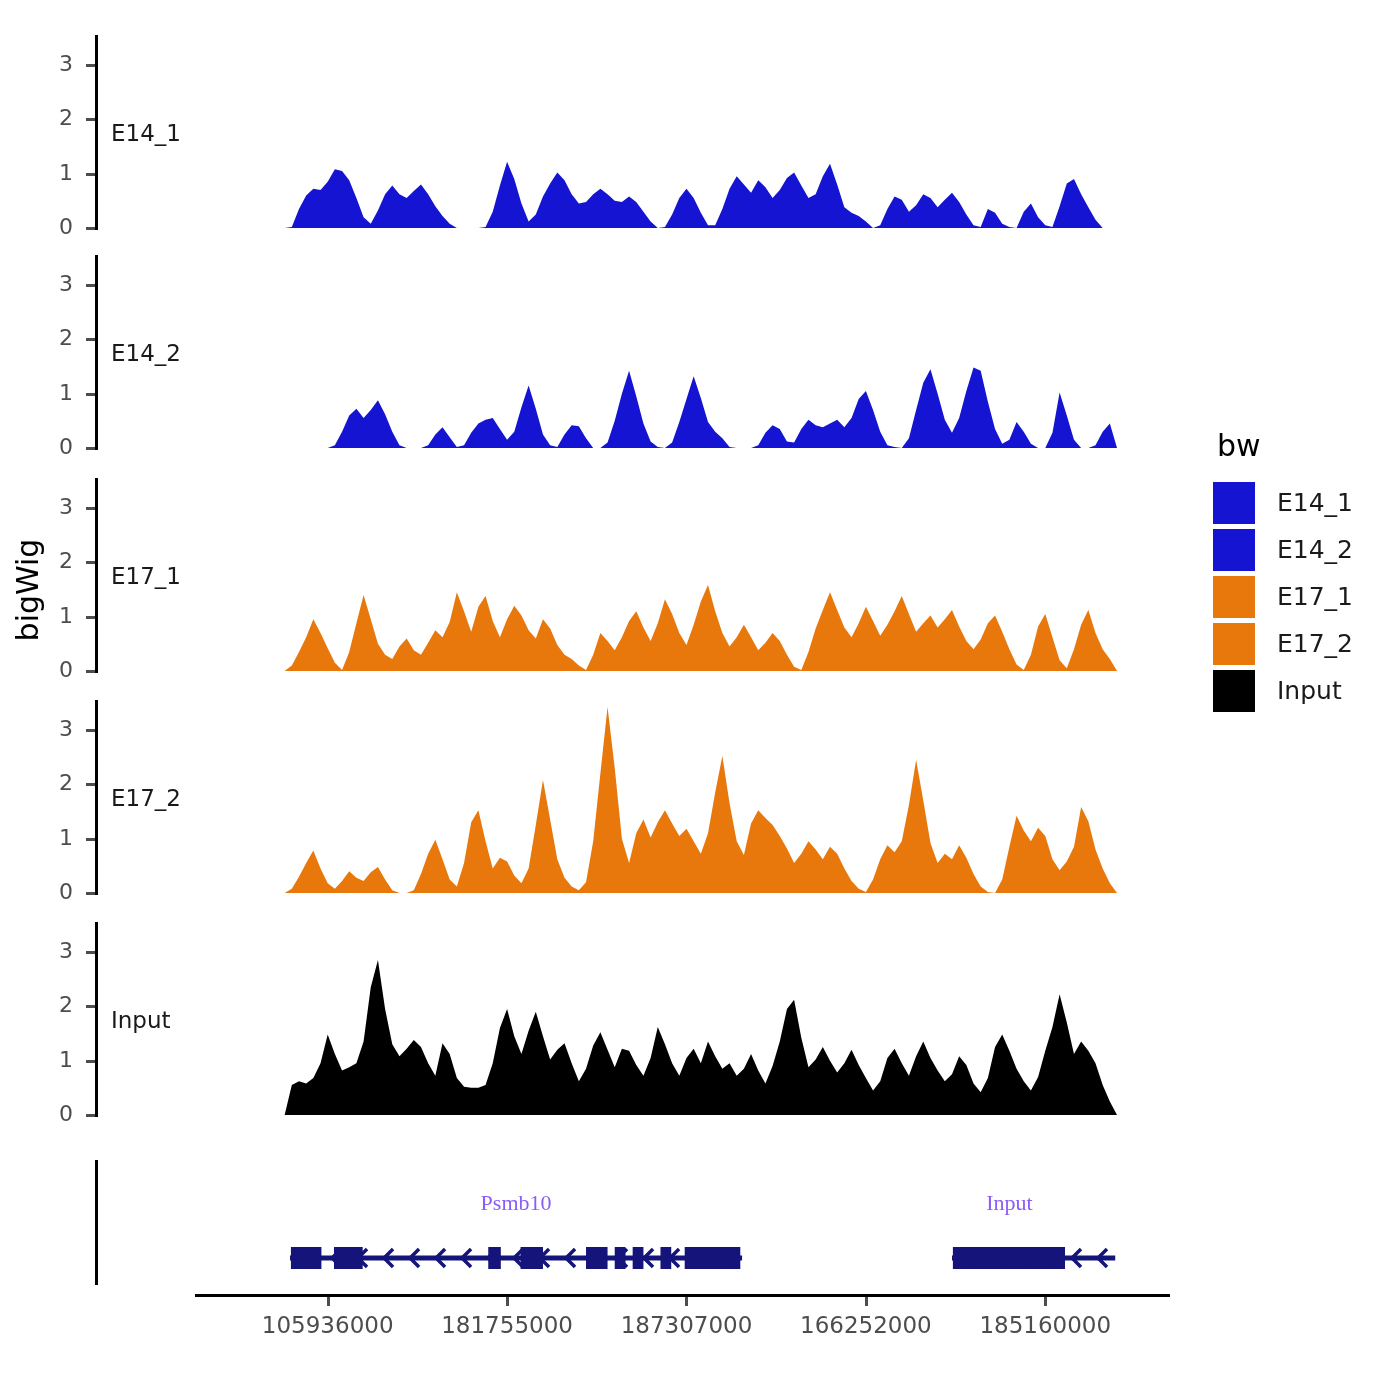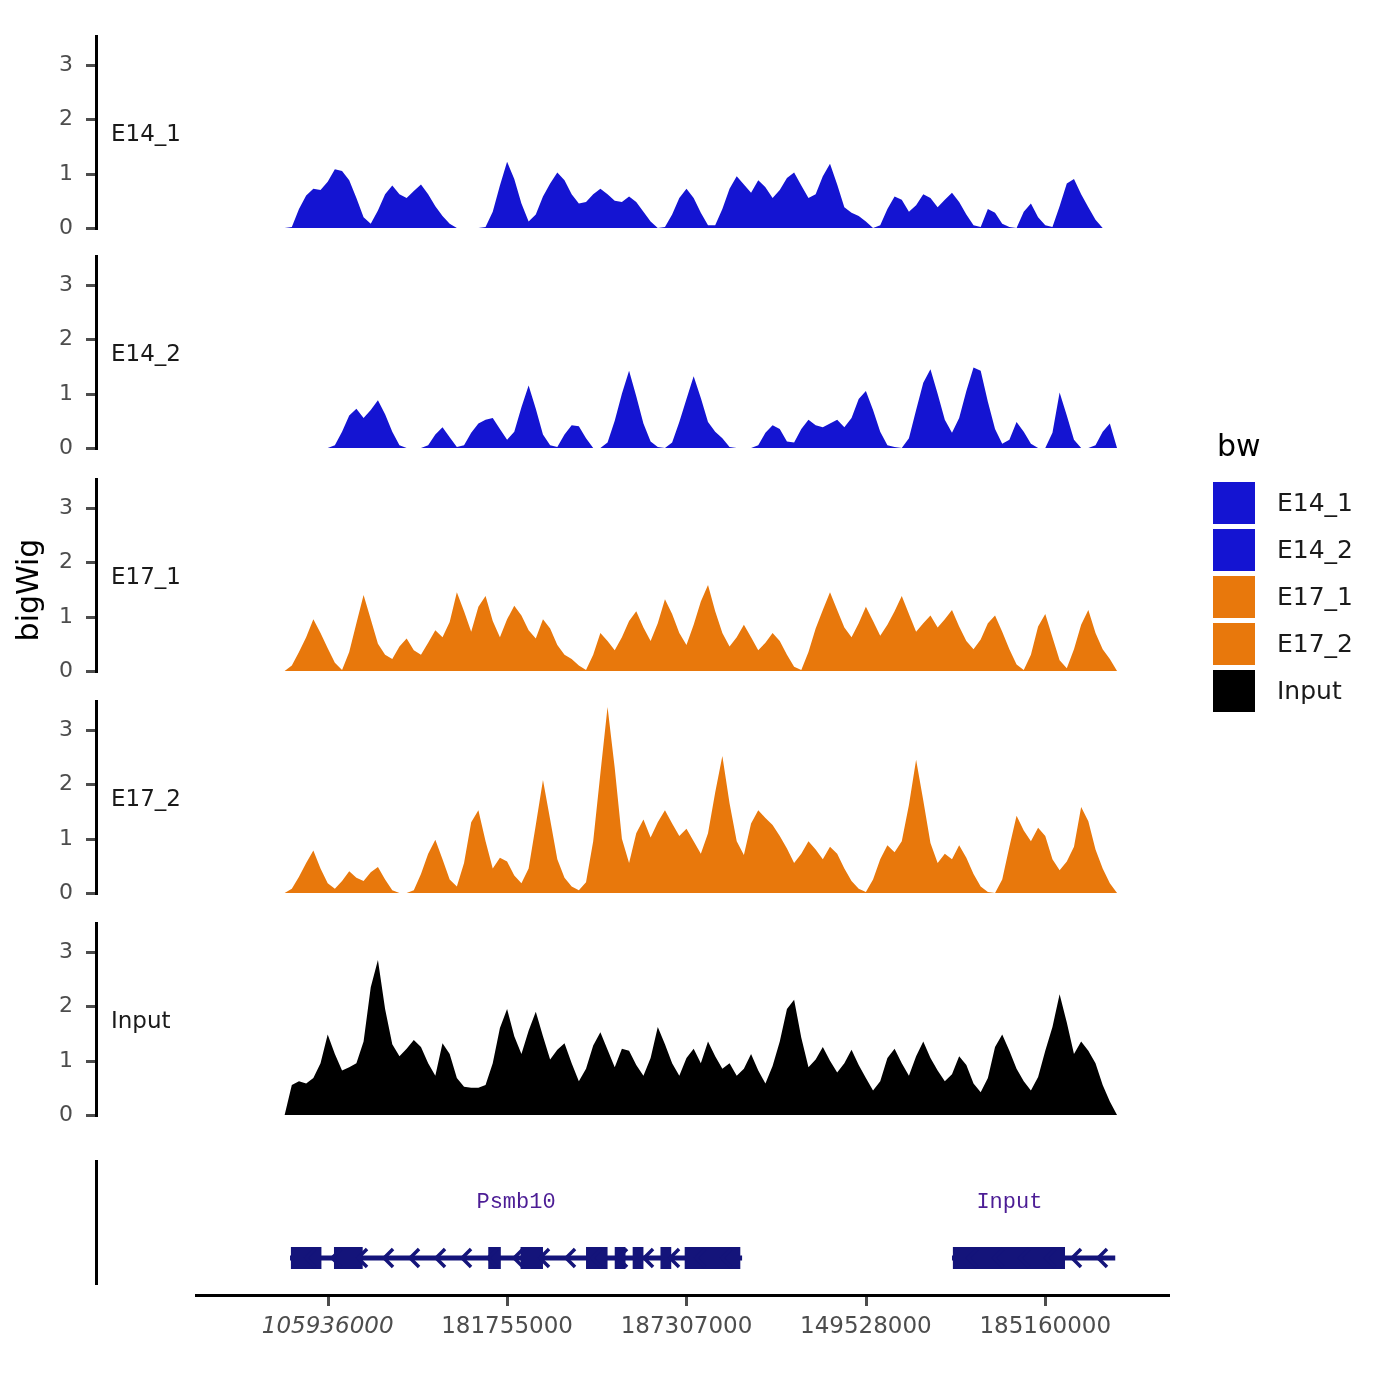--- a/index.html
+++ b/index.html
@@ -107,23 +107,23 @@
     color: #1a1a1a;
     margin-left: 22px;
     white-space: nowrap;
   }
 
   
   .track-svg { position: absolute; display: block; }
   .gene-svg  { position: absolute; display: block; }
   .gene-label {
     position: absolute;
-    font-family: Liberation Mono, monospace;
+    font-family: Liberation Serif, serif;
     font-size: 22px;
-    color: #4c1d95;
+    color: #8b5cf6;
     text-align: center;
     white-space: nowrap;
   }
 </style>
 </head>
 <body>
 
 <div id="root">
 
   <div class="ylab-bigwig">bigWig</div>
@@ -235,27 +235,27 @@
         <path d="M790.9878787878788,19 L781.9878787878788,28 L790.9878787878788,37" fill="none" stroke="#14147a" stroke-width="3.5"></path>
         <path d="M816.9878787878788,19 L807.9878787878788,28 L816.9878787878788,37" fill="none" stroke="#14147a" stroke-width="3.5"></path>
         <path d="M842.9878787878788,19 L833.9878787878788,28 L842.9878787878788,37" fill="none" stroke="#14147a" stroke-width="3.5"></path>
         <path d="M868.9878787878788,19 L859.9878787878788,28 L868.9878787878788,37" fill="none" stroke="#14147a" stroke-width="3.5"></path>
       </svg>
     </div>
 
   <div id="xaxis">
       <div class="abs axis-line haxis" style="left: 195px; top: 1294px; width: 975px;"></div>
       <div class="xtick-mark" style="left: 326.697px; top: 1297px;"></div>
-      <div class="xtick-label" style="left: 237.697px; top: 1312px; width: 180px; font-style: italic;">105936000</div>
+      <div class="xtick-label" style="left: 237.697px; top: 1312px; width: 180px;">105936000</div>
       <div class="xtick-mark" style="left: 506.091px; top: 1297px;"></div>
       <div class="xtick-label" style="left: 417.091px; top: 1312px; width: 180px;">181755000</div>
       <div class="xtick-mark" style="left: 685.485px; top: 1297px;"></div>
       <div class="xtick-label" style="left: 596.485px; top: 1312px; width: 180px;">187307000</div>
       <div class="xtick-mark" style="left: 864.879px; top: 1297px;"></div>
-      <div class="xtick-label" style="left: 775.879px; top: 1312px; width: 180px;">149528000</div>
+      <div class="xtick-label" style="left: 775.879px; top: 1312px; width: 180px;">166252000</div>
       <div class="xtick-mark" style="left: 1044.27px; top: 1297px;"></div>
       <div class="xtick-label" style="left: 955.273px; top: 1312px; width: 180px;">185160000</div>
     </div>
 
   <div id="legend">
     <div class="legend-title">bw</div>
     <div id="legend-items">
         <div class="legend-row">
           <span class="legend-key" style="background: rgb(20, 20, 210);"></span>
           <span class="legend-label">E14_1</span>

